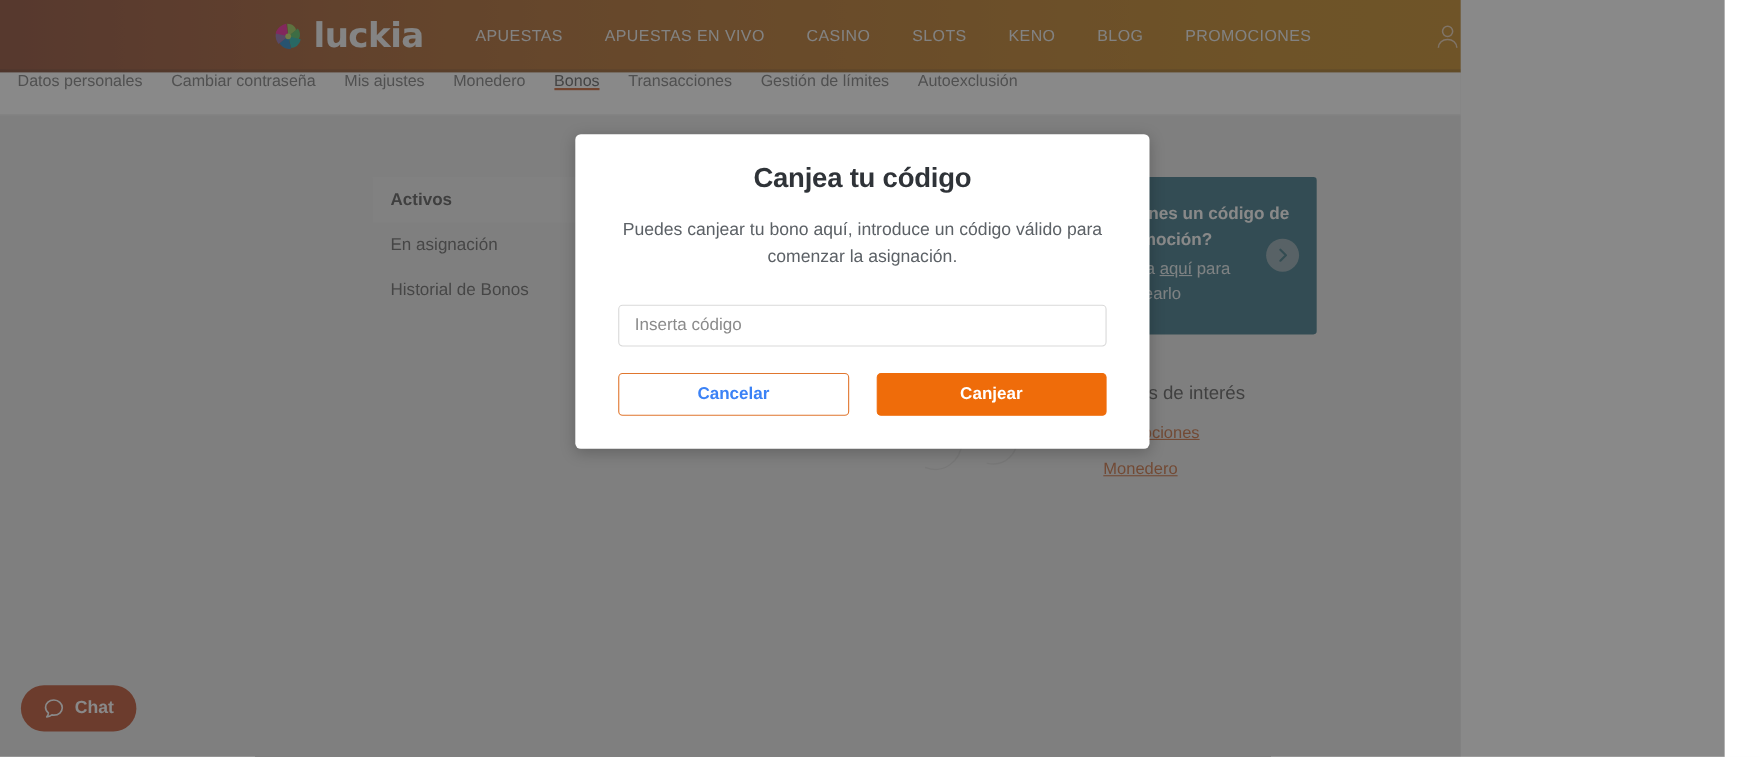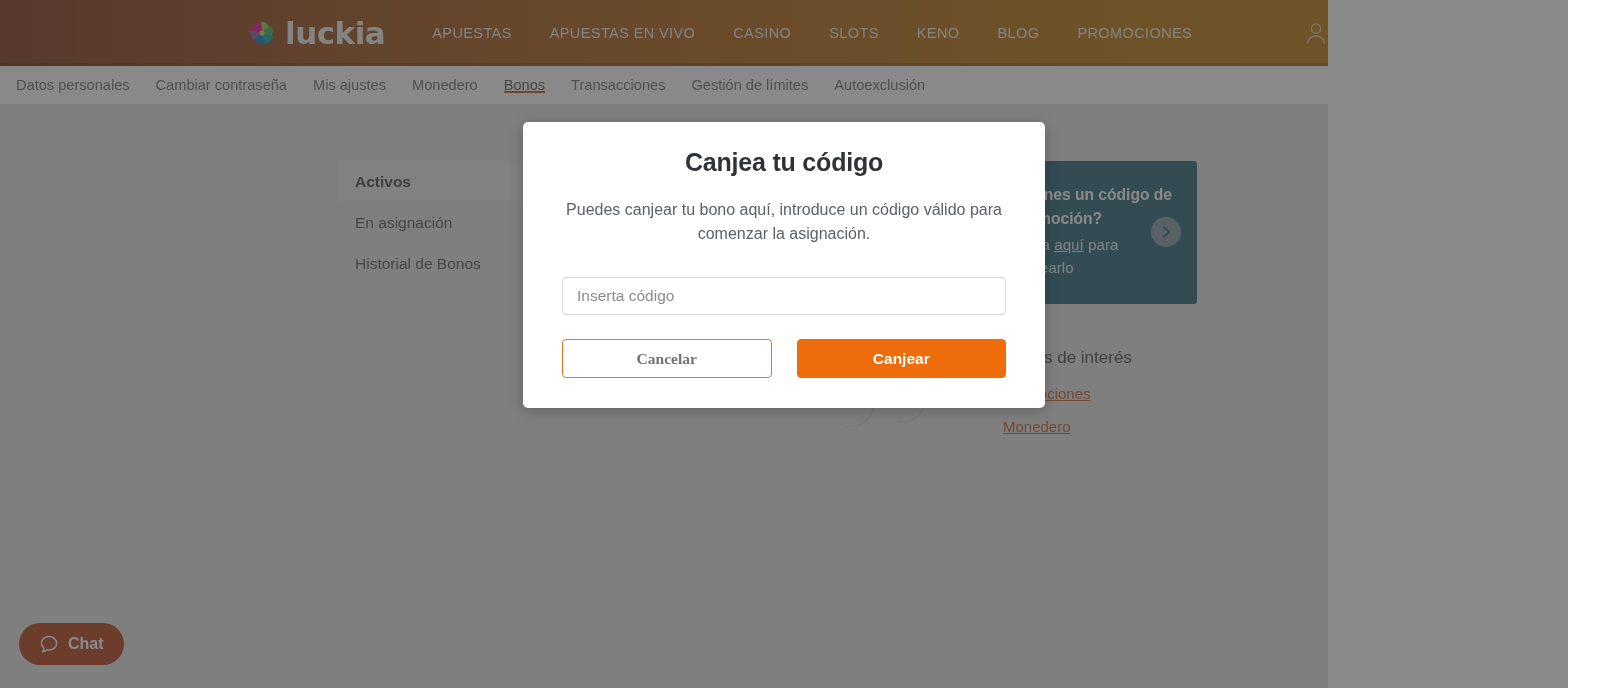--- a/index.html
+++ b/index.html
@@ -55,21 +55,21 @@
 
   
   #subnav {
     position: relative;
     height: 39px;
     background: #ffffff;
     display: flex;
     align-items: center;
     border-bottom: 1px solid #e4e4e4;
   }
-  #subnav .snwrap { display: flex; align-items: center; height: 39px; }
+  #subnav .snwrap { display: flex; align-items: flex-start; height: 39px; }
   .sn-item {
     position: relative;
     display: flex; align-items: center;
     padding: 0 13px;
     font-size: 14.6px;
     color: #6a6a6a;
     cursor: pointer;
     white-space: nowrap;
   }
   .sn-item:first-child { padding-left: 16px; }
@@ -192,21 +192,21 @@
   }
   .modal-input::placeholder { color: #8b8b8b; }
   .modal-actions { margin-top: 24px; display: flex; gap: 25px; }
   .btn {
     flex: 1; height: 39px; border-radius: 4px;
     font-size: 15.5px; font-weight: bold;
     cursor: pointer;
     font-family: "Liberation Sans", sans-serif;
     display: flex; align-items: center; justify-content: center;
   }
-  .btn-cancel { background: #ffffff; border: 1px solid #e0762e; color: #737373; font-family: Liberation Serif, serif; }
+  .btn-cancel { background: #ffffff; border: 1px solid #e0762e; color: #3b82f6; }
   .btn-confirm { background: #ef6c0a; border: 1px solid #ef6c0a; color: #ffffff; }
 </style>
 </head>
 <body>
 
 <div id="page">
 
   <div id="header">
 
     <div class="brand">

